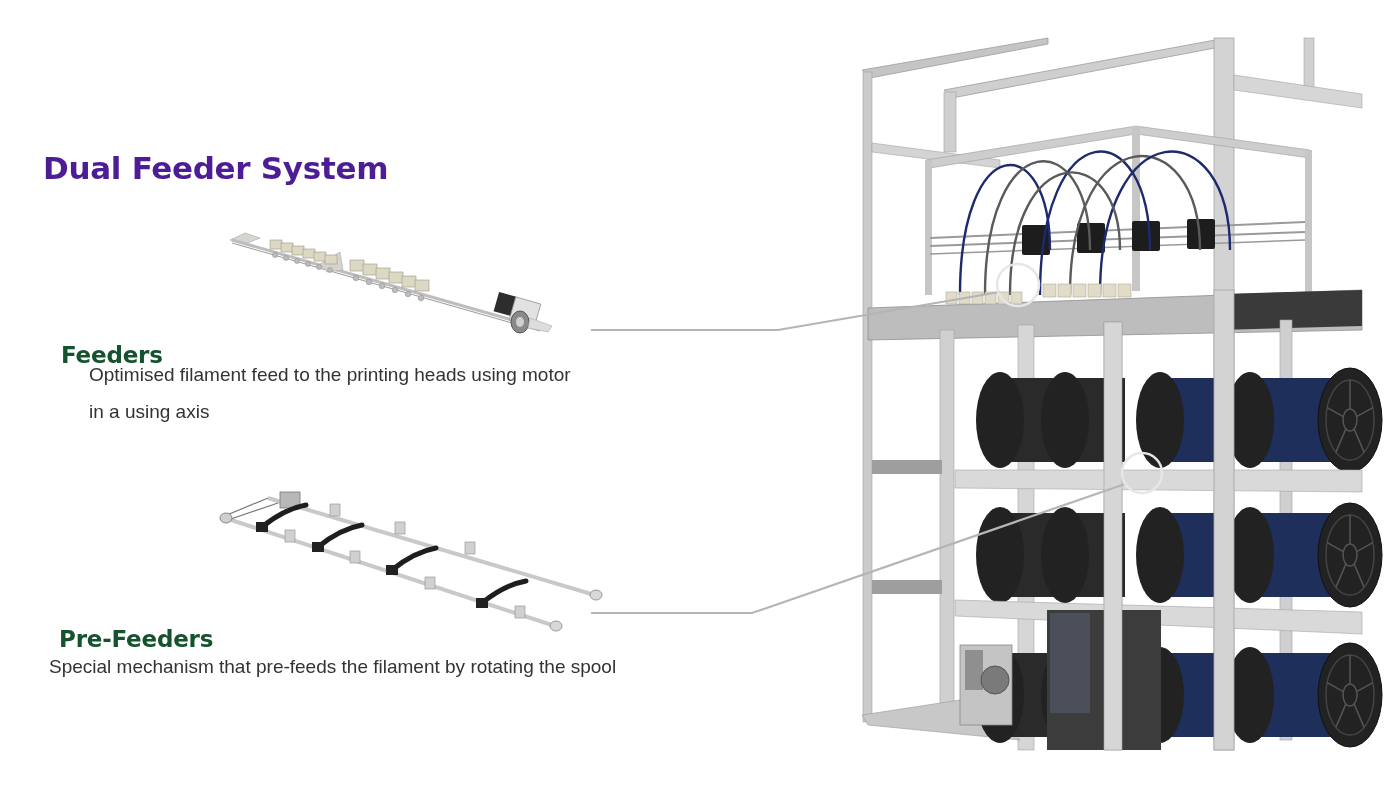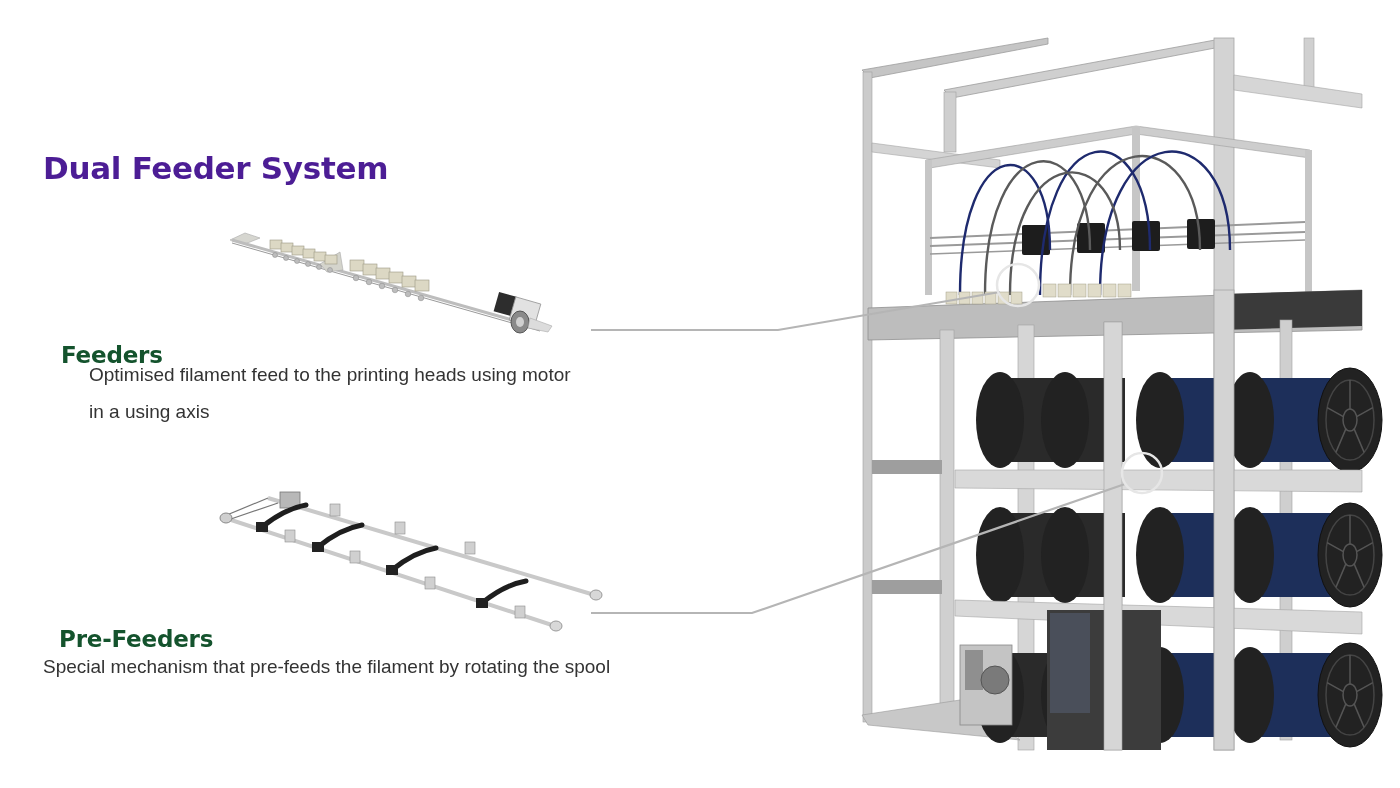--- a/index.html
+++ b/index.html
@@ -3,21 +3,21 @@
 <meta charset="utf-8">
 <style>
   html, body { margin:0; padding:0; background:#ffffff; }
   body { width:1400px; height:788px; position:relative; overflow:hidden; font-family:"DejaVu Sans", sans-serif; }
   .title { position:absolute; left:43px; top:150px; font-size:31px; font-weight:bold; color:#4c1d95; letter-spacing:-0.3px; margin:0; }
   .section-title { position:absolute; font-size:23px; font-weight:bold; color:#14532d; margin:16px; letter-spacing:-0.2px; }
   .section-desc { position:absolute; font-size:19px; color:#333; line-height:37px; margin:0; font-family:"Liberation Sans", sans-serif; font-weight:normal; }
   #feeders-title { left:45px; top:326px; }
   #feeders-desc { left:45px; top:356px; width:660px;margin-left:44px; }
   #prefeeders-title { left:43px; top:610px; }
-  #prefeeders-desc { left:43px; top:648px; width:740px; }
+  #prefeeders-desc { left:49px; top:648px; width:740px; }
   svg { position:absolute; left:0; top:0; }
 </style>
 </head>
 <body>
 
 <h1 class="title">Dual Feeder System</h1>
 
 <h2 class="section-title" id="feeders-title">Feeders</h2>
 <p class="section-desc" id="feeders-desc"><span>Optimised filament feed to the printing heads using motor</span><br><span>in a using axis</span></p>
 

